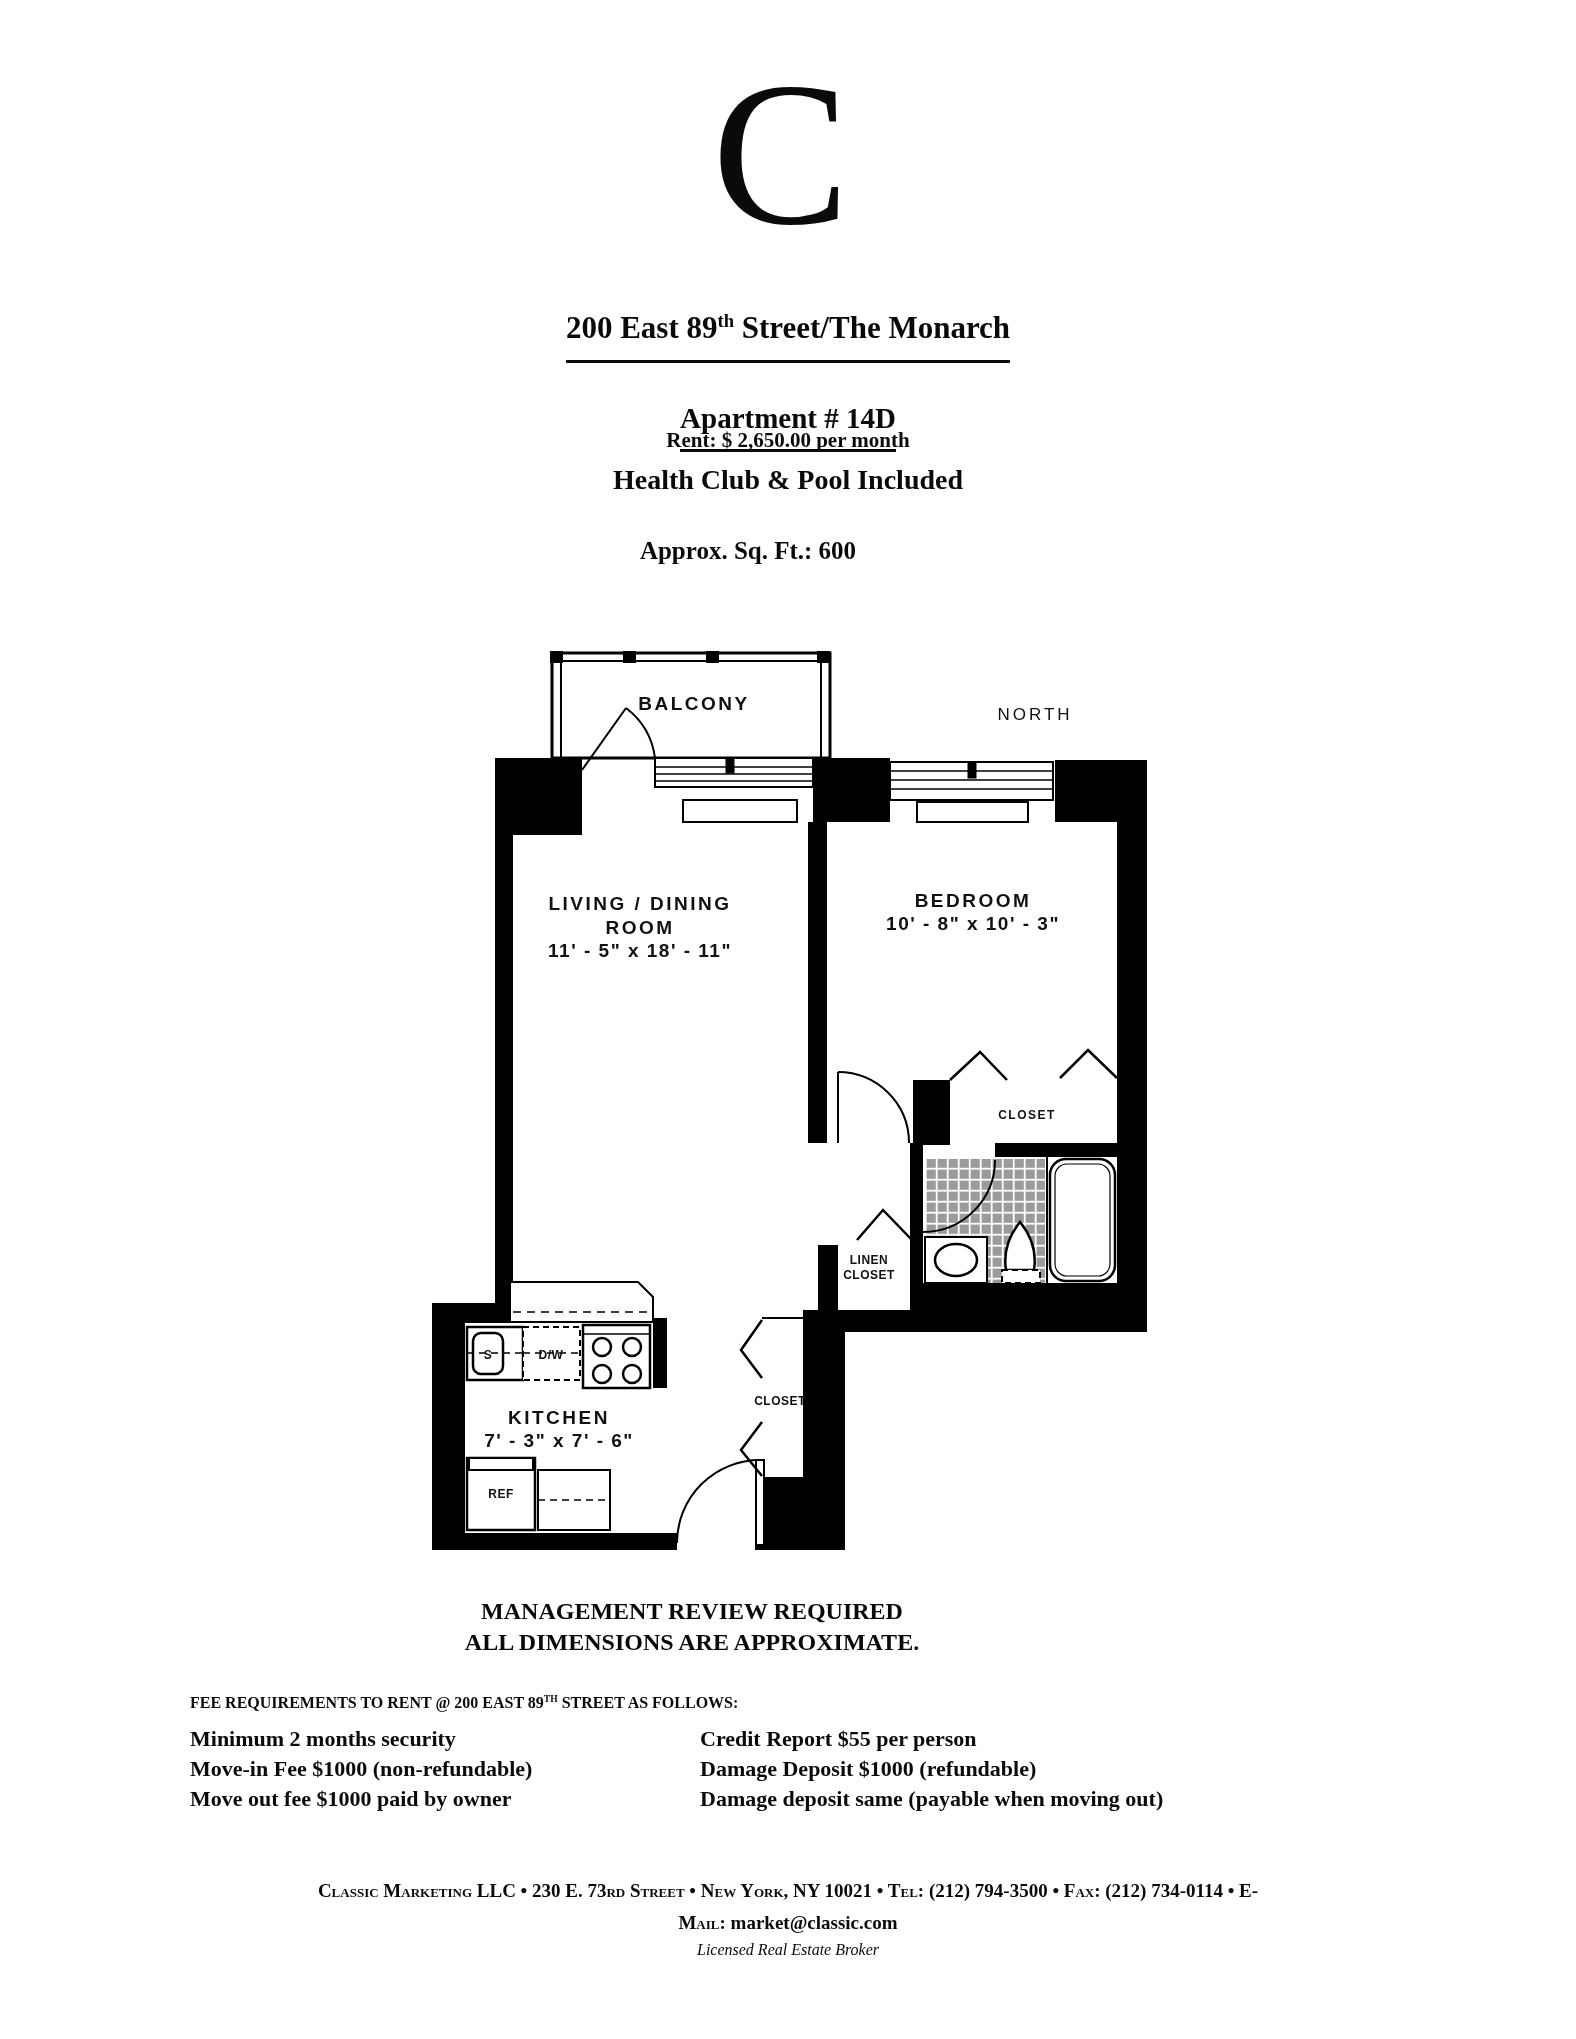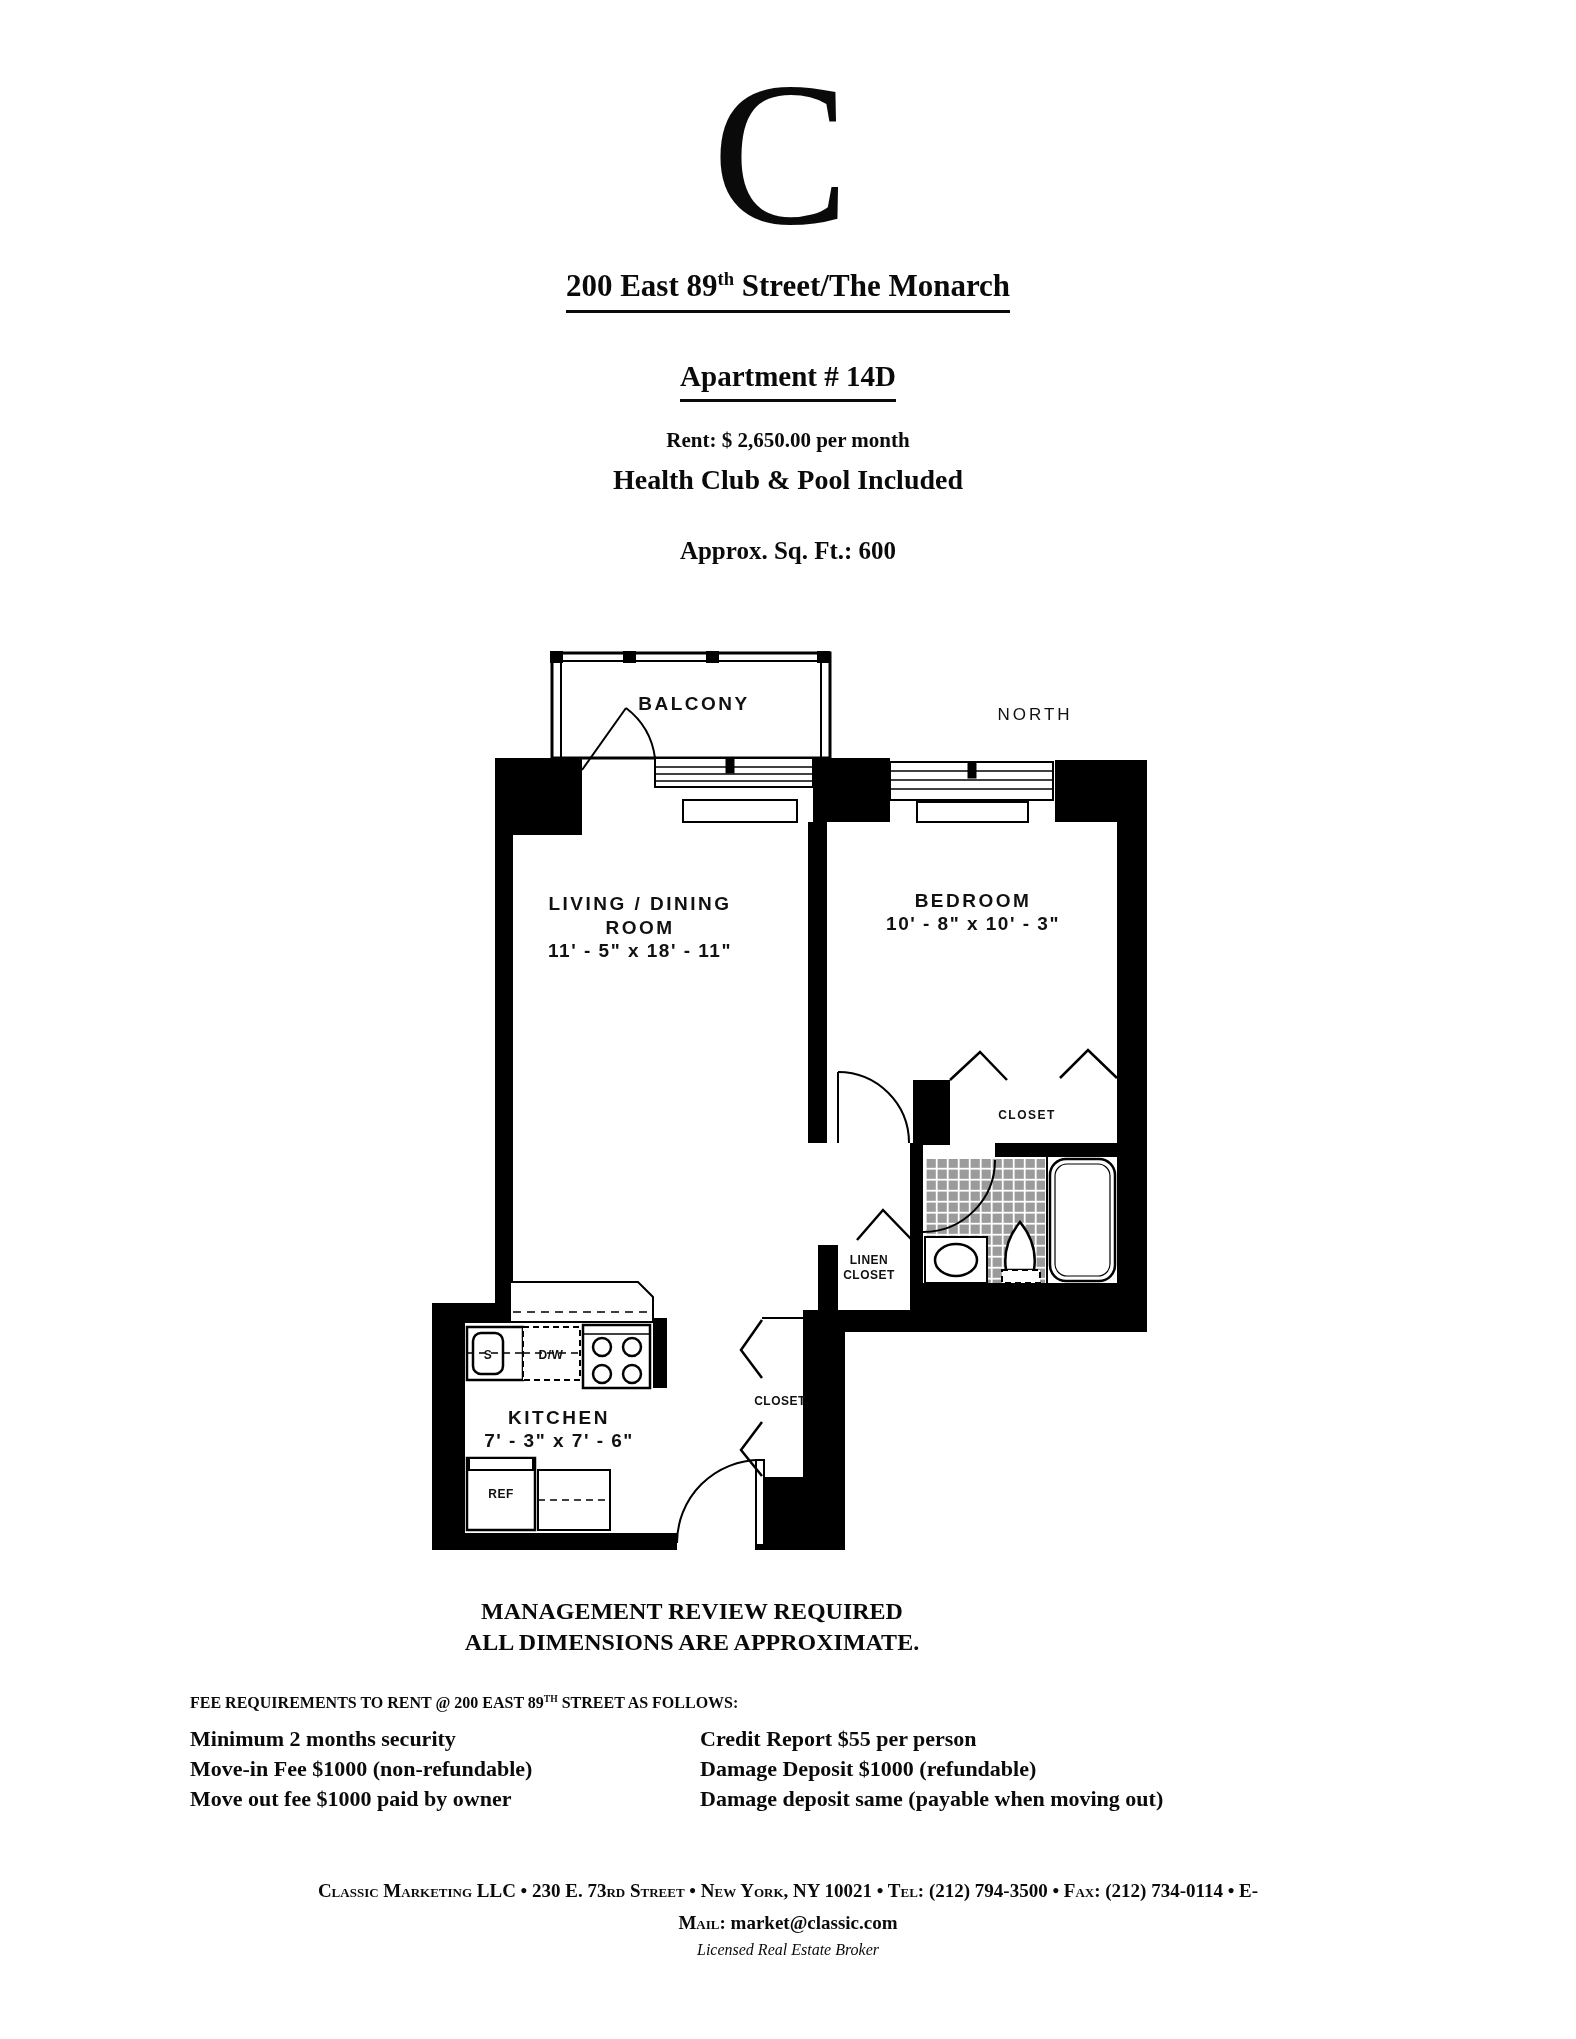--- a/index.html
+++ b/index.html
@@ -8,25 +8,25 @@
   .abs{position:absolute;}
   .centerfull{left:0;width:1576px;text-align:center;}
   
   .logo-wrap{left:620px;top:85px;width:360px;height:190px;}
   .logo-c{position:absolute;left:92px;top:-34px;font-size:206px;line-height:206px;
           font-family:"Liberation Serif",serif;font-weight:400;}
   .logo-word{position:absolute;left:38px;top:74px;font-size:53px;line-height:53px;
              font-style:italic;letter-spacing:14px;font-family:"DejaVu Serif",serif;}
   
   .title{top:268px;font-size:31px;font-weight:bold;}
-  .title .u, .apt .u{display:inline-block;border-bottom:3px solid #0a0a0a;padding-bottom:6px;}
+  .title .u, .apt .u{display:inline-block;border-bottom:3px solid #0a0a0a;padding-bottom:14px;margin-top:42px;}
   .apt{top:360px;font-size:29px;font-weight:bold;}
   .rent{top:428px;font-size:21px;font-weight:bold;}
   .health{top:464px;font-size:28px;font-weight:bold;}
-  .sqft{left:0;width:1480px;top:537px;font-size:25px;font-weight:bold;text-align:center;padding-left:48px;}
+  .sqft{left:8px;width:1480px;top:537px;font-size:25px;font-weight:bold;text-align:center;}
   sup{font-size:60%;vertical-align:super;line-height:0;}
   
   .plan{left:420px;top:630px;width:740px;height:930px;}
   .plan text{font-family:"Liberation Sans",sans-serif;fill:#111;}
   .room-label{font-weight:bold;font-size:19px;letter-spacing:2.5px;}
   .dim-label{font-weight:bold;font-size:19px;letter-spacing:1.5px;}
   .small-label{font-weight:bold;font-size:12px;letter-spacing:1.5px;}
   .tiny-label{font-weight:bold;font-size:12px;letter-spacing:0.5px;}
   .north-label{font-family:"Liberation Serif",serif;font-size:17px;letter-spacing:3px;}
   

